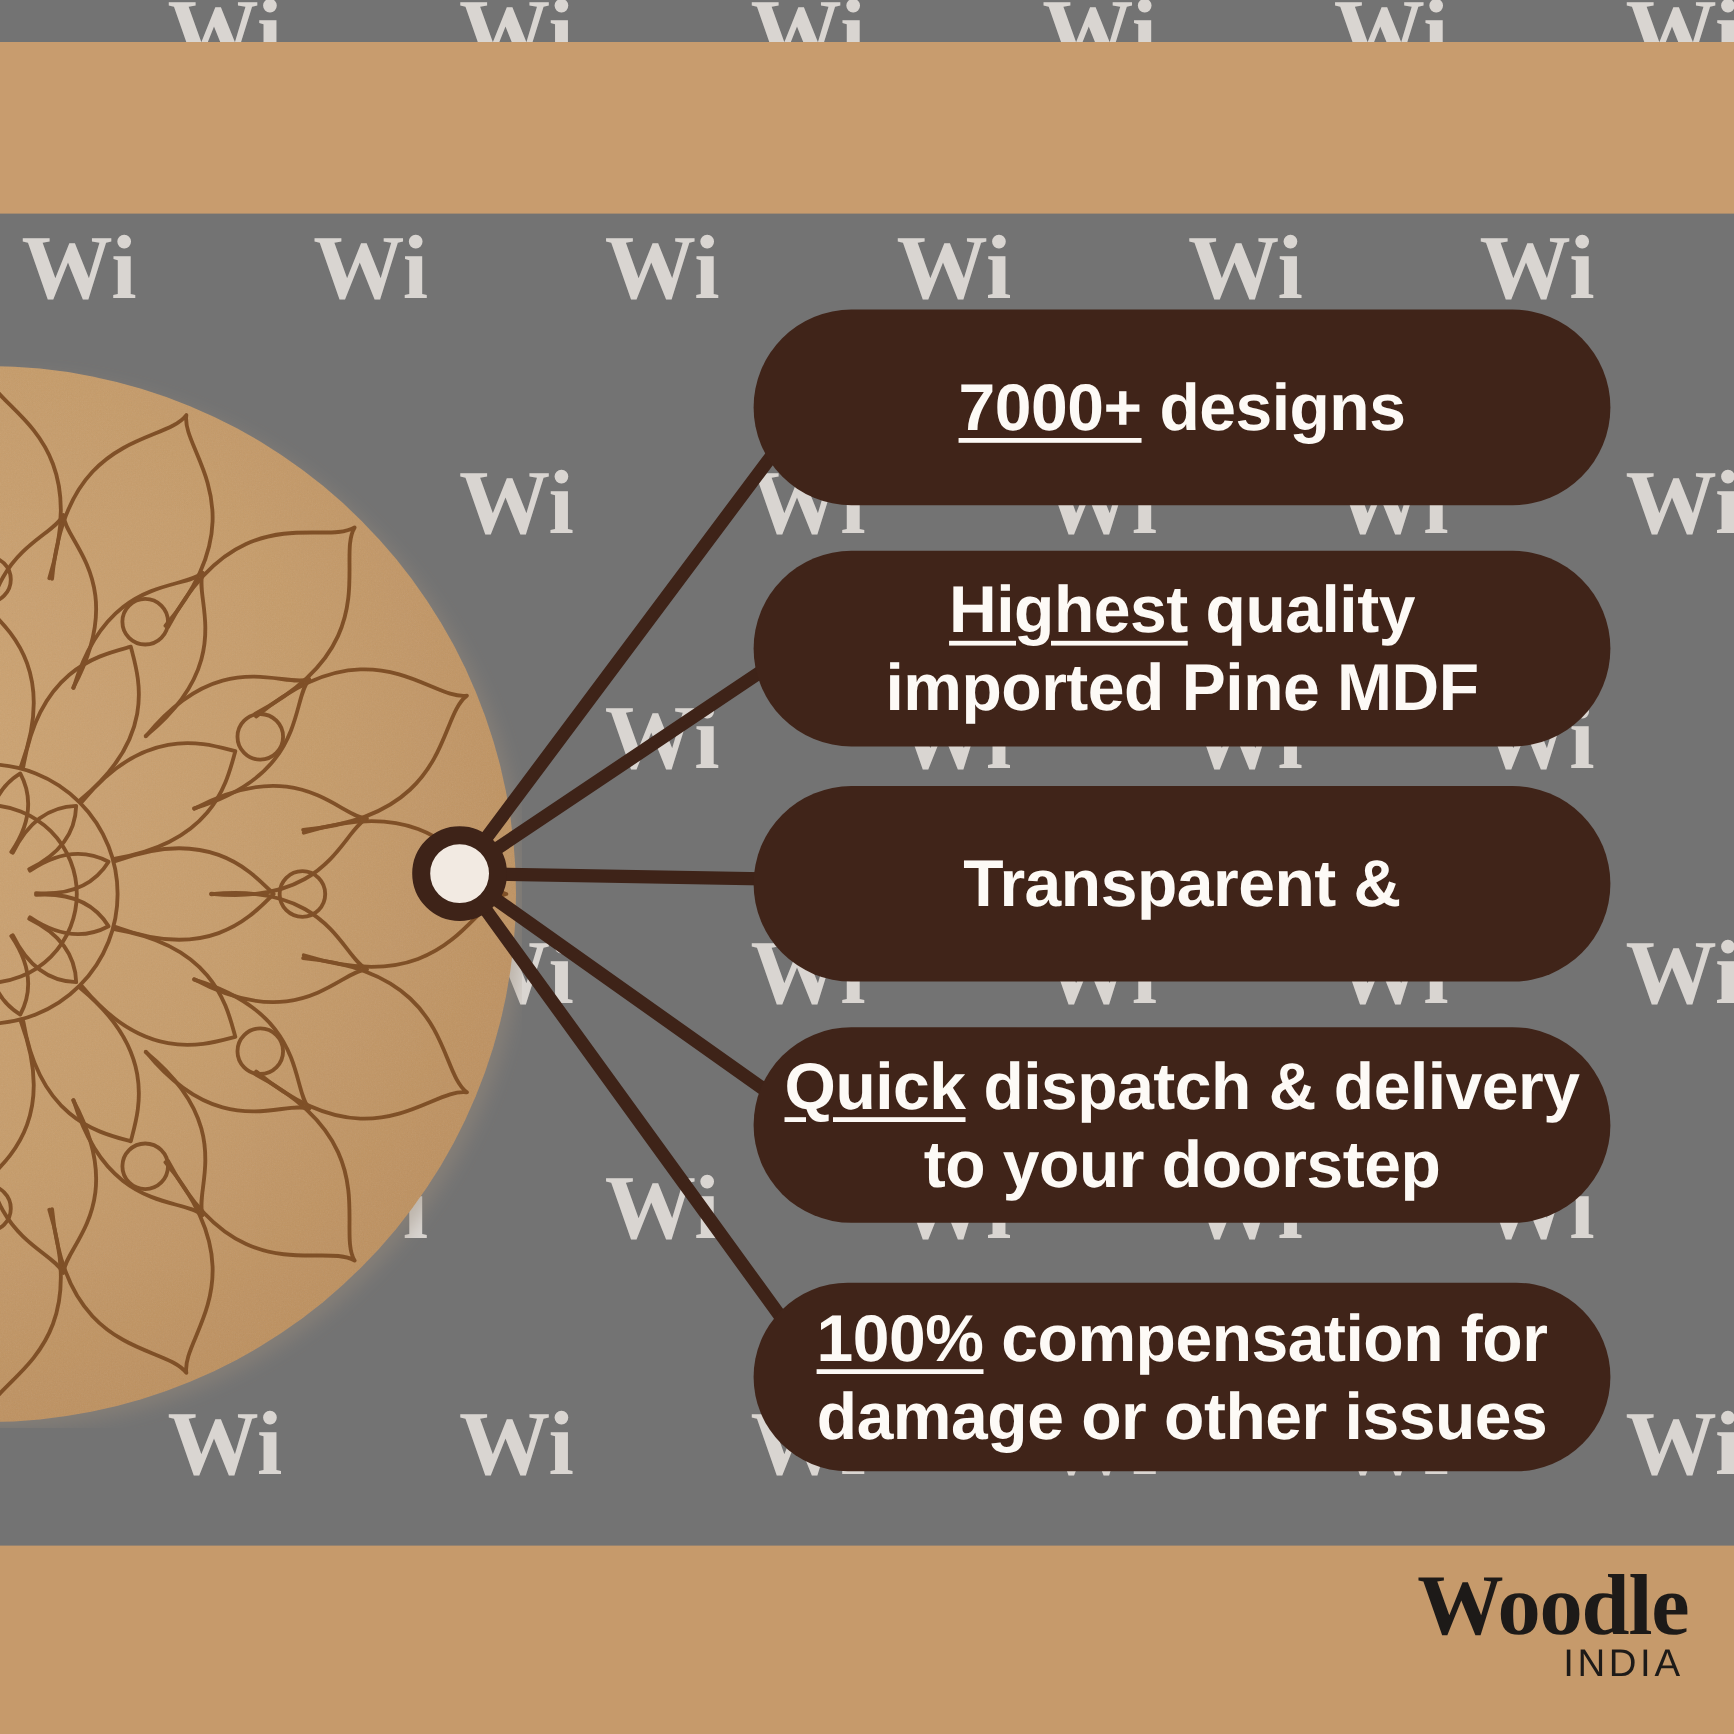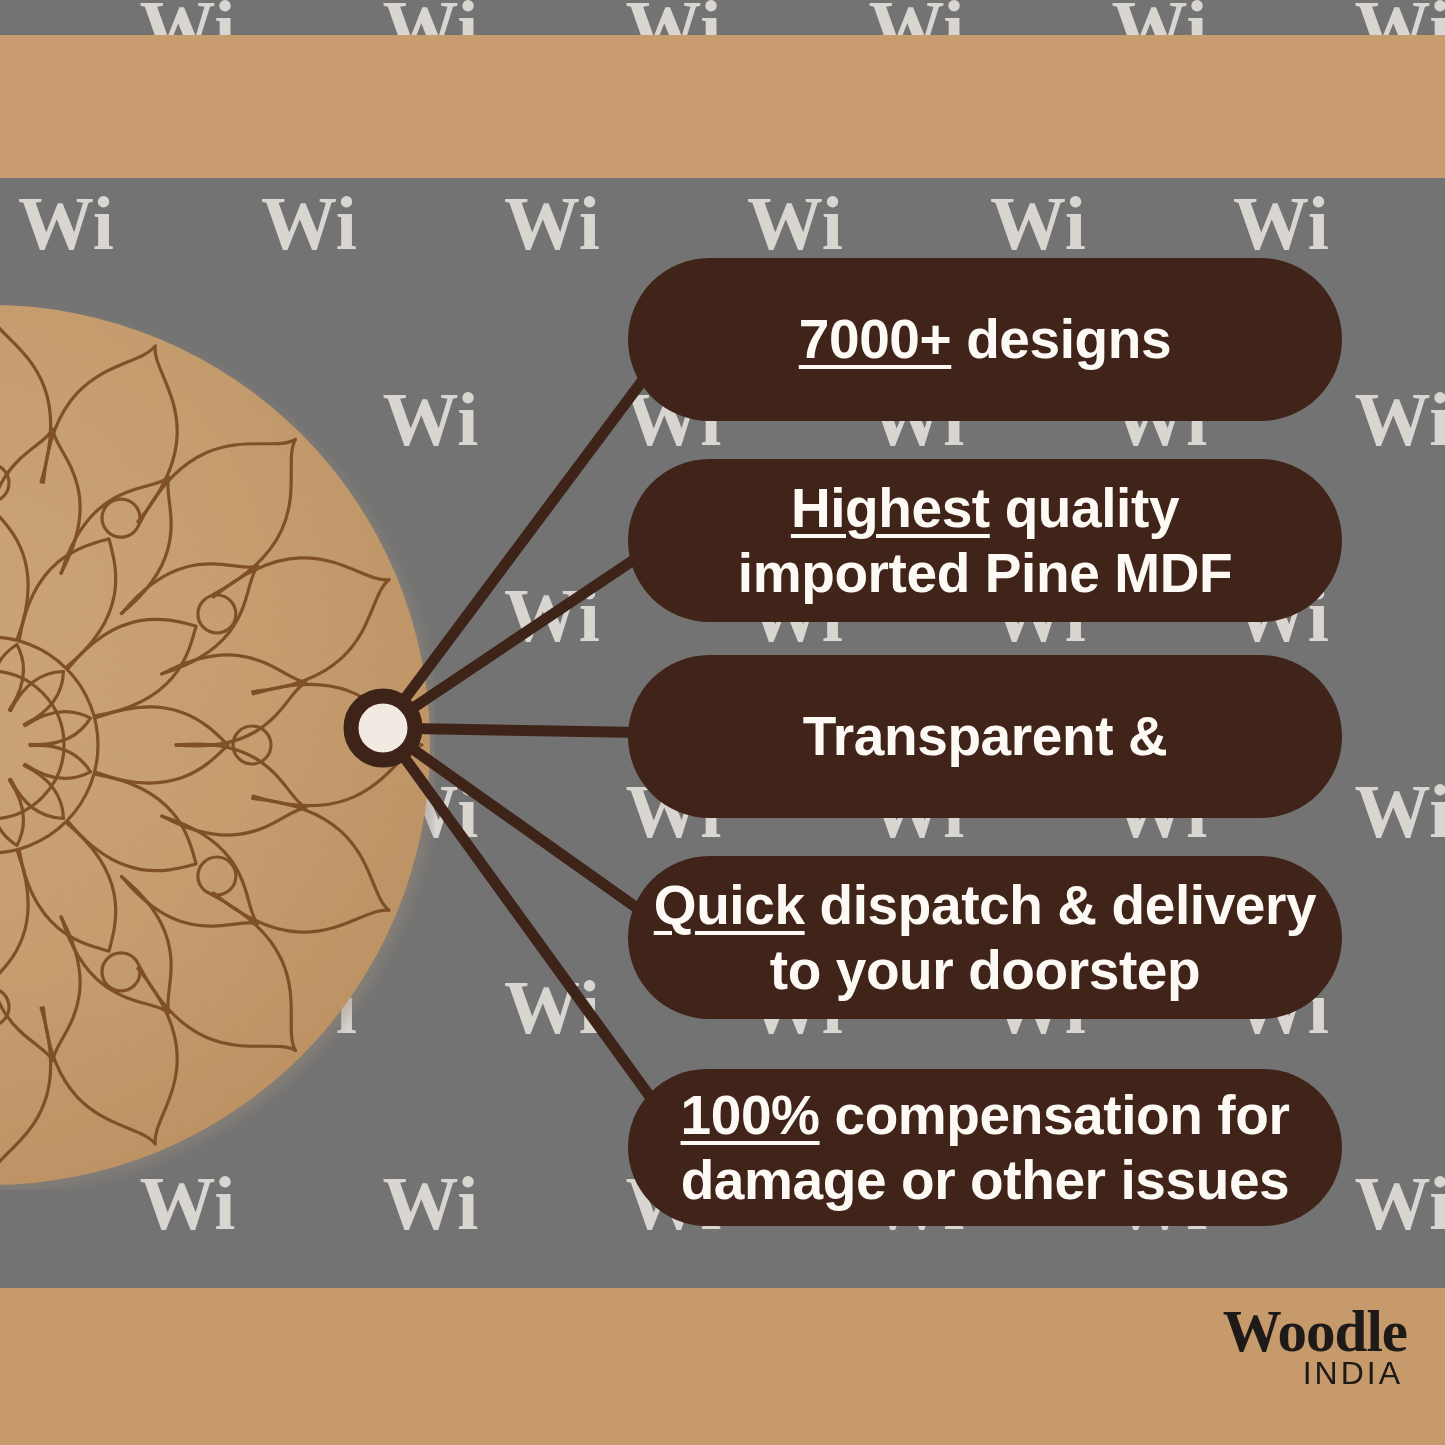--- a/index.html
+++ b/index.html
@@ -81,21 +81,21 @@
     position: absolute;
     right: 38px;
     top: 1302px;
     z-index: 7;
     text-align: right;
     line-height: 1;
   }
   #logo-word {
     font-family: "Liberation Serif", serif;
     font-weight: 700;
-    font-size: 59px;
+    font-size: 72px;
     color: #1d1a18;
     letter-spacing: -1px;
     display: block;
   }
   #logo-sub {
     font-family: Liberation Sans, sans-serif;
     font-weight: 400;
     font-size: 32px;
     letter-spacing: 3px;
     color: #1d1a18;

